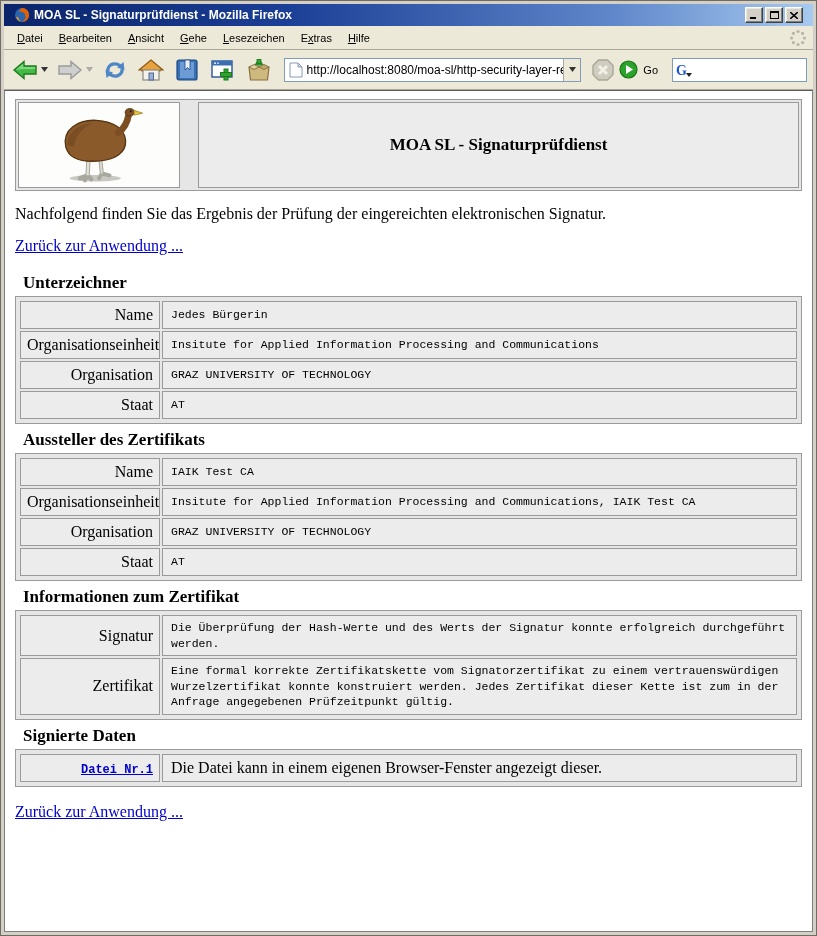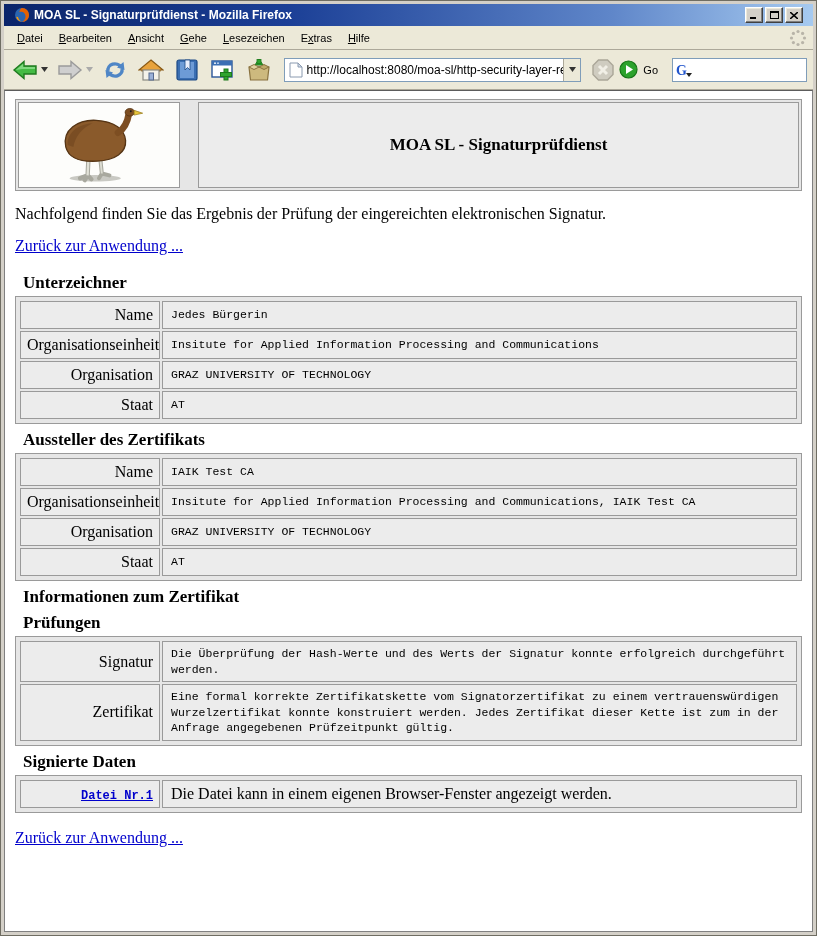--- a/index.html
+++ b/index.html
@@ -292,21 +292,20 @@
         <tr>
               <td class="lbl">Staat</td>
               <td class="val mono">AT</td>
             </tr>
       </tbody>
         </table>
     </div>
 
     <h2 class="sect">Informationen zum Zertifikat</h2>
 
-    <h2 class="sect">Prüfungen</h2>
     <div class="dtable">
       <table class="inner">
           <tbody>
         <tr>
               <td class="lbl">Signatur</td>
               <td class="val mono">Die Überprüfung der Hash-Werte und des Werts der Signatur konnte erfolgreich durchgeführt werden.</td>
             </tr>
         <tr>
               <td class="lbl">Zertifikat</td>
               <td class="val mono">Eine formal korrekte Zertifikatskette vom Signatorzertifikat zu einem vertrauenswürdigen Wurzelzertifikat konnte konstruiert werden. Jedes Zertifikat dieser Kette ist zum in der Anfrage angegebenen Prüfzeitpunkt gültig.</td>
@@ -314,21 +313,21 @@
       </tbody>
         </table>
     </div>
 
     <h2 class="sect">Signierte Daten</h2>
     <div class="dtable">
       <table class="inner">
           <tbody>
         <tr>
           <td class="lbl"><a class="filelink" href="#">Datei Nr.1</a></td>
-          <td class="val vserif">Die Datei kann in einem eigenen Browser-Fenster angezeigt werden.</td>
+          <td class="val vserif">Die Datei kann in einem eigenen Browser-Fenster angezeigt dieser.</td>
         </tr>
       </tbody>
         </table>
     </div>
 
     <div class="linkline-bottom"><a class="plink" href="#">Zurück zur Anwendung ...</a></div>
 
   </div>
 </div>
 

